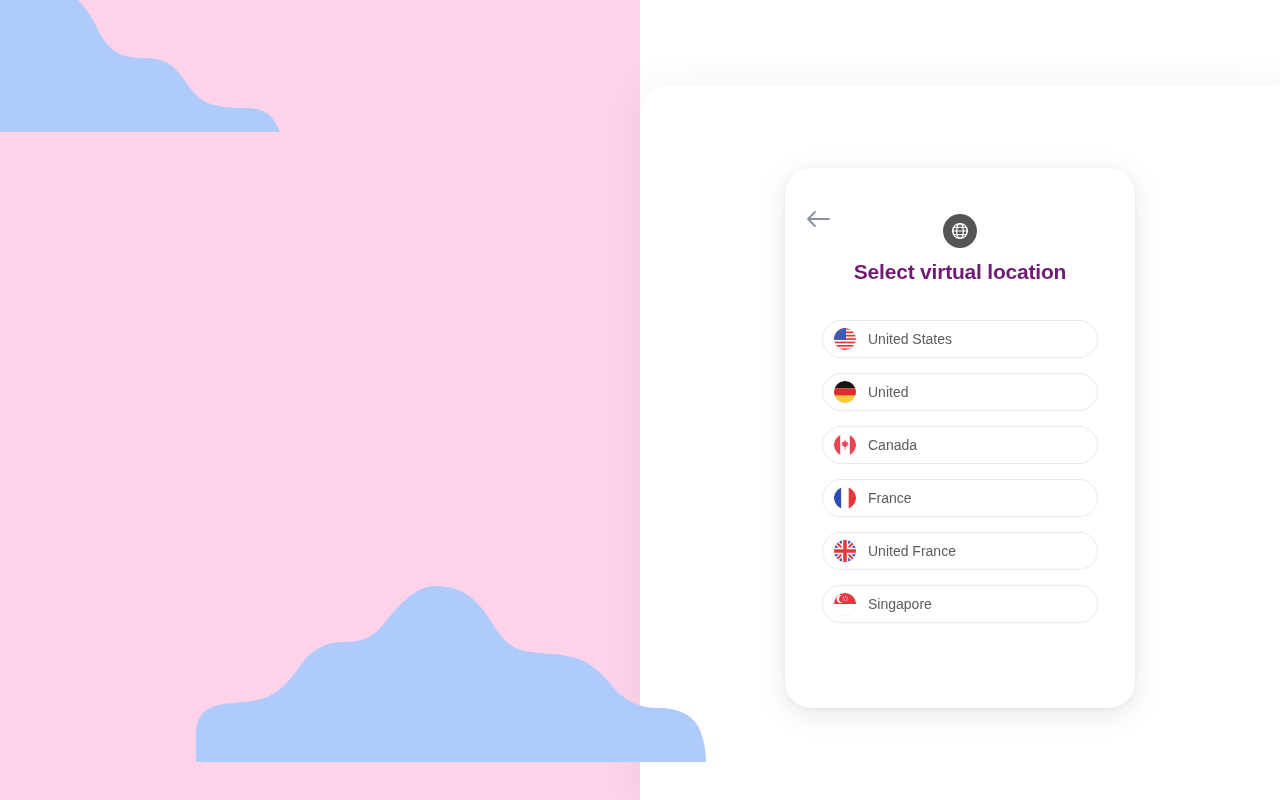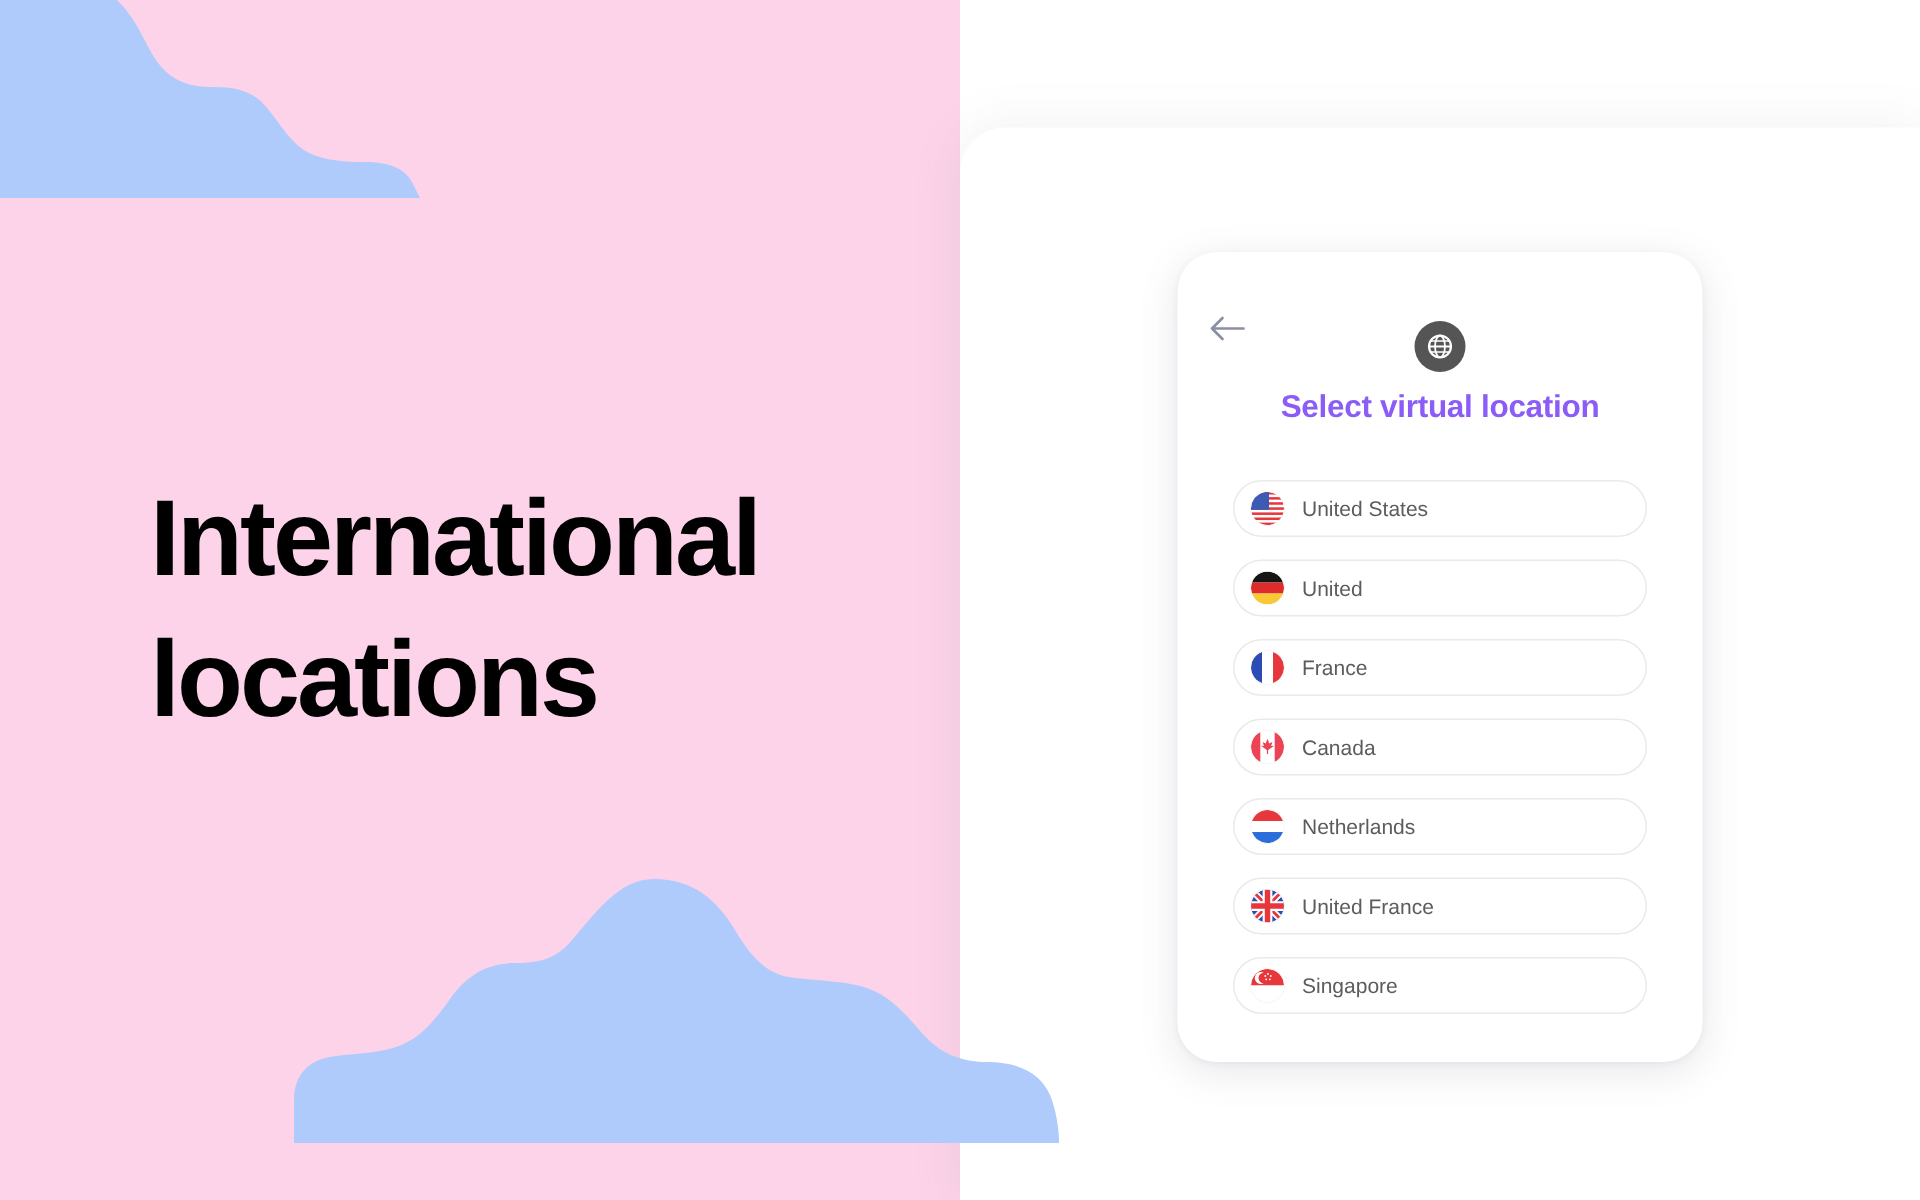--- a/index.html
+++ b/index.html
@@ -116,21 +116,21 @@
   .globe-badge svg { display: block; }
 
   .card-title {
     position: absolute;
     left: 0;
     right: 0;
     top: 92px;
     text-align: center;
     font-size: 21px;
     font-weight: bold;
-    color: #8b5cf6;
+    color: #701a75;
     letter-spacing: -0.2px;
   }
 
   .location-list {
     position: absolute;
     left: 37px;
     right: 37px;
     top: 152px;
     display: flex;
     flex-direction: column;
@@ -197,24 +197,20 @@
   <svg class="cloud-svg cloud-bottom" viewBox="0 0 610 188" preserveAspectRatio="none">
     <path d="M0,188 L0,160 C0,142 10,132 28,130 C44,128 56,128 68,124
              C84,119 94,106 104,92 C116,75 130,68 148,68
              C166,68 176,64 186,52 C200,36 216,12 240,12
              C266,12 282,26 294,46 C306,66 316,76 334,78
              C352,80 366,80 380,84 C396,89 406,100 418,114
              C430,128 444,134 462,134 C484,134 498,142 504,156
              C508,166 510,178 510,188 Z" fill="#aecbfc"></path>
   </svg>
 
-  <div class="hero-heading">
-    <div>International</div>
-    <div>locations</div>
-  </div>
 
   <div class="card-notch">
     <svg viewBox="0 0 32 17" width="32" height="17">
       <path d="M0,17 L12,3 C14.5,0 17.5,0 20,3 L32,17 Z" fill="#ffffff"></path>
     </svg>
   </div>
 
   <div class="card">
     <div class="card-inner">
 
@@ -272,66 +268,51 @@
                 <rect width="22" height="7.34" y="14.68" fill="#f9c935"></rect>
               </g>
             </svg>
           </span>
           <span class="location-label">United</span>
         </div>
 
         <div class="location-row">
           <span class="flag">
             <svg viewBox="0 0 22 22">
-              <clipPath id="c3">
-                  <circle cx="11" cy="11" r="11"></circle>
-                </clipPath>
-              <g clip-path="url(#c3)">
-                <rect width="7.34" height="22" x="0" fill="#2b4bb5"></rect>
-                <rect width="7.34" height="22" x="7.34" fill="#ffffff"></rect>
-                <rect width="7.34" height="22" x="14.68" fill="#e8373c"></rect>
-              </g>
-            </svg>
-          </span>
-          <span class="location-label">France</span>
-        </div>
-
-        <div class="location-row">
-          <span class="flag">
-            <svg viewBox="0 0 22 22">
               <clipPath id="c4">
                   <circle cx="11" cy="11" r="11"></circle>
                 </clipPath>
               <g clip-path="url(#c4)">
                 <rect width="22" height="22" fill="#ffffff"></rect>
                 <rect width="6.2" height="22" x="0" fill="#ec4455"></rect>
                 <rect width="6.2" height="22" x="15.8" fill="#ec4455"></rect>
                 <path d="M11,5.5 L12.2,8.6 L14.3,7.6 L13.4,10.4 L15.4,10.1 L11,13.3 L6.6,10.1 L8.6,10.4 L7.7,7.6 L9.8,8.6 Z" fill="#ec4455"></path>
                 <rect x="10.6" y="12.3" width="0.8" height="3.4" fill="#ec4455"></rect>
               </g>
             </svg>
           </span>
           <span class="location-label">Canada</span>
         </div>
 
         <div class="location-row">
           <span class="flag">
             <svg viewBox="0 0 22 22">
-              <clipPath id="c5">
-                  <circle cx="11" cy="11" r="11"></circle>
-                </clipPath>
-              <g clip-path="url(#c5)">
-                <rect width="22" height="7.34" y="0" fill="#e8373c"></rect>
-                <rect width="22" height="7.34" y="7.34" fill="#ffffff"></rect>
-                <rect width="22" height="7.34" y="14.68" fill="#2b6ddb"></rect>
-              </g>
-            </svg>
-          </span>
-          <span class="location-label">Netherlands</span>
-        </div>
+              <clipPath id="c3">
+                  <circle cx="11" cy="11" r="11"></circle>
+                </clipPath>
+              <g clip-path="url(#c3)">
+                <rect width="7.34" height="22" x="0" fill="#2b4bb5"></rect>
+                <rect width="7.34" height="22" x="7.34" fill="#ffffff"></rect>
+                <rect width="7.34" height="22" x="14.68" fill="#e8373c"></rect>
+              </g>
+            </svg>
+          </span>
+          <span class="location-label">France</span>
+        </div>
+
 
         <div class="location-row">
           <span class="flag">
             <svg viewBox="0 0 22 22">
               <clipPath id="c6">
                   <circle cx="11" cy="11" r="11"></circle>
                 </clipPath>
               <g clip-path="url(#c6)">
                 <rect width="22" height="22" fill="#2b4bb5"></rect>
                 <path d="M0,0 L22,22 M22,0 L0,22" stroke="#ffffff" stroke-width="4.5"></path>

